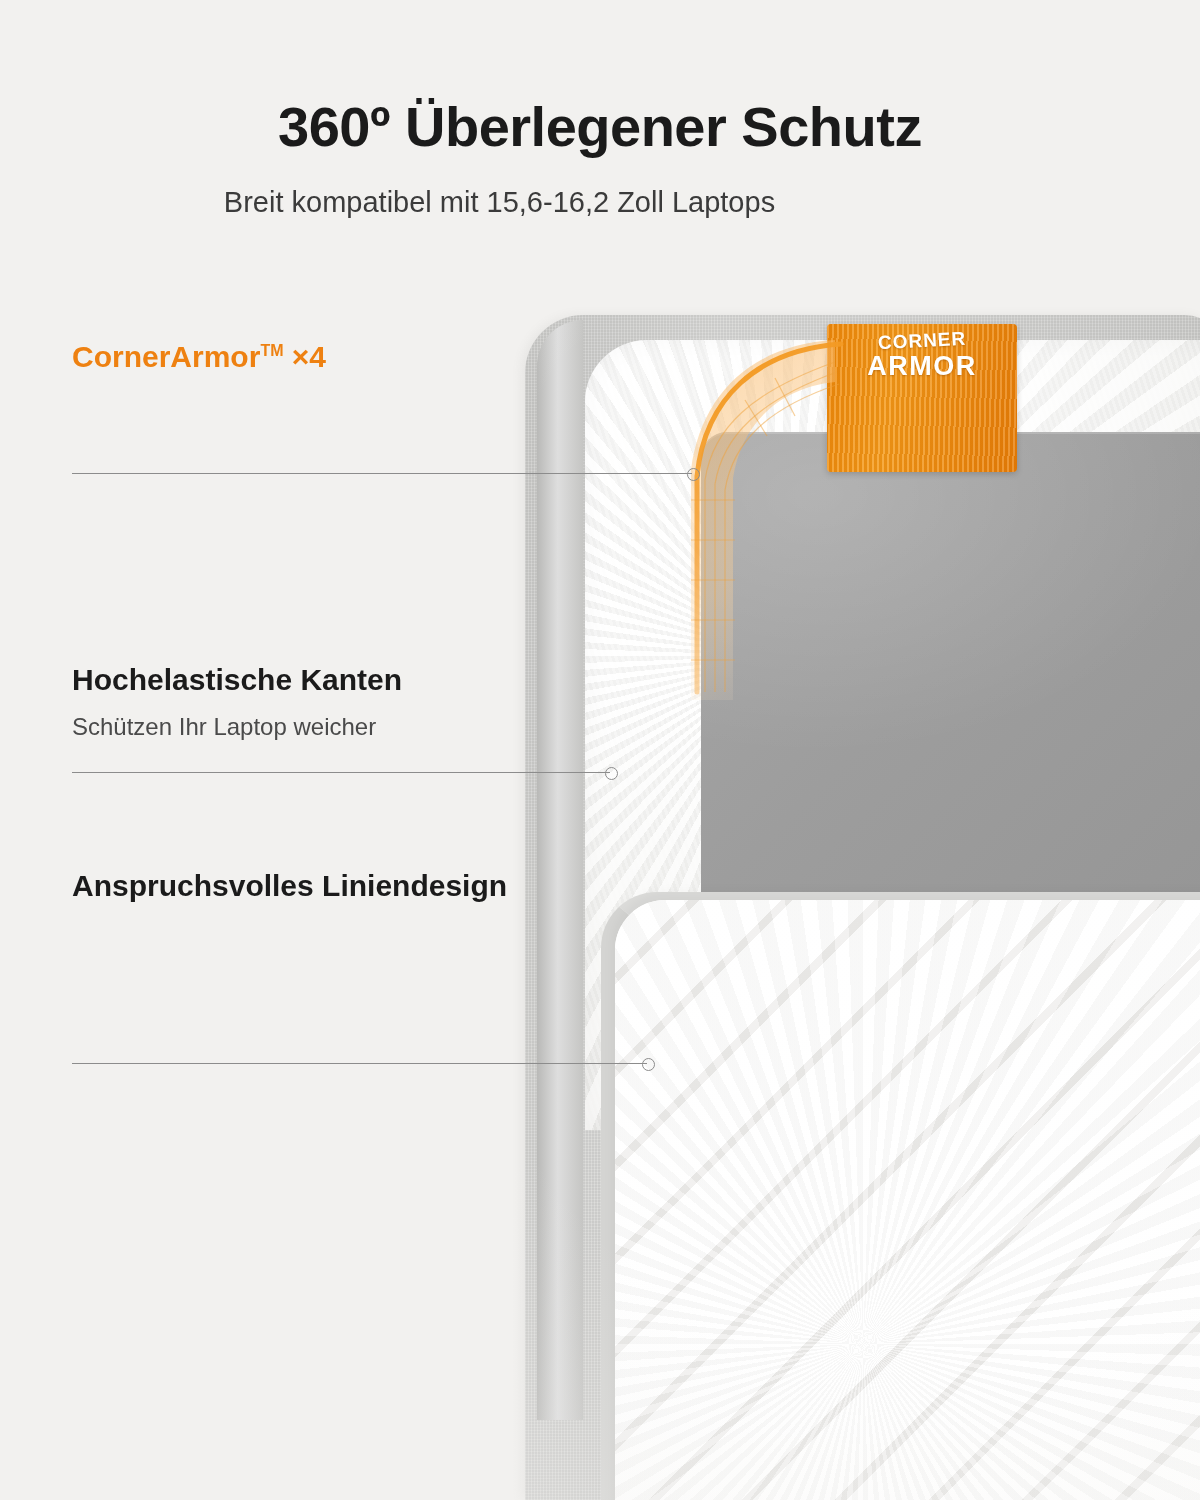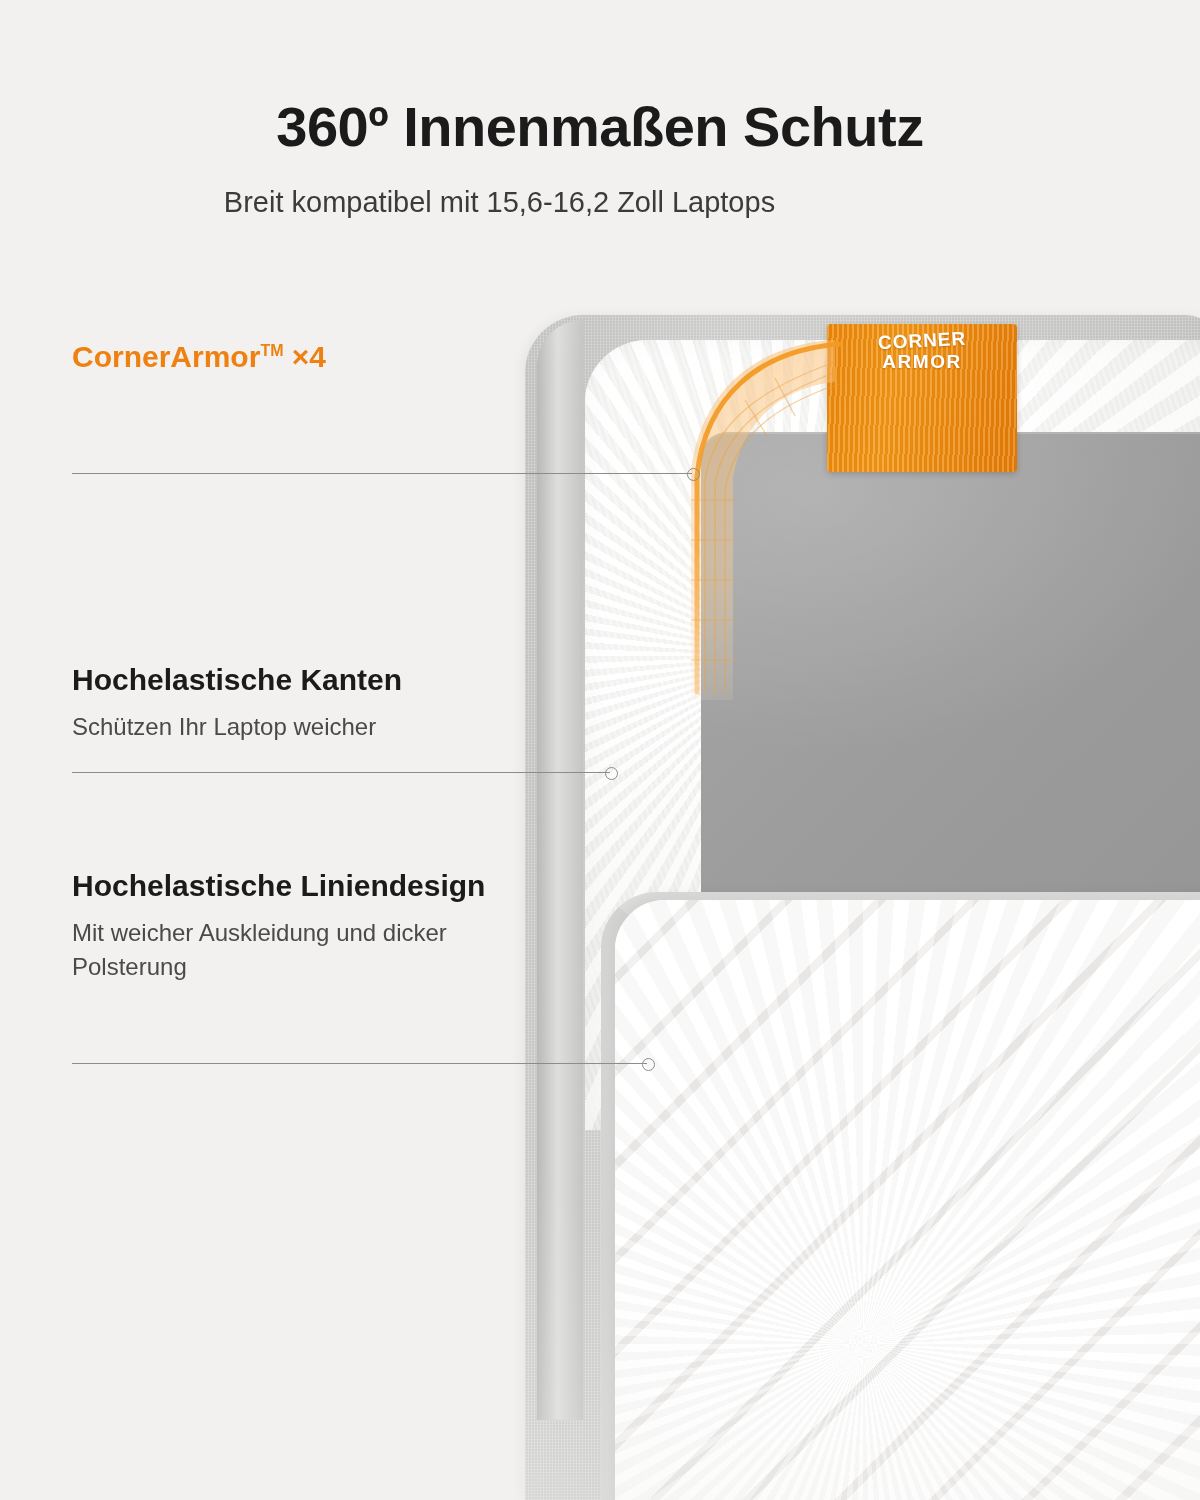--- a/index.html
+++ b/index.html
@@ -218,21 +218,21 @@
     top: 30px;
     width: 190px;
     text-align: center;
     color: #ffffff;
     font-weight: 700;
     z-index: 4;
     line-height: 1.12;
     text-shadow: 0 1px 2px rgba(140,70,0,0.45);
   }
   .strap-label .l1 { display: block; font-size: 19px; letter-spacing: 1px; transform: rotate(-3deg); }
-  .strap-label .l2 { display: block; font-size: 19px; letter-spacing: 1.5px; }
+  .strap-label .l2 { display: block; font-size: 27px; letter-spacing: 1.5px; }
 
   
   #arc-svg {
     position: absolute;
     left: 0; top: 0;
     width: 720px; height: 1200px;
     overflow: visible;
     pointer-events: none;
   }
 
@@ -335,37 +335,36 @@
         <path d="M 270 78 L 290 116"></path>
       </g>
     </svg>
 
     <div class="quilt-binding"></div>
     <div class="quilt"></div>
 
     <div class="photo-vignette"></div>
   </div>
 
-  <div class="headline">360º Innenmaßen Schutz</div>
+  <div class="headline">360º Überlegener Schutz</div>
   <div class="subhead">Breit kompatibel mit 15,6-16,2 Zoll Laptops</div>
 
   <div class="feature accent" id="feature-1">
     <div class="f-title">
       <span>CornerArmor</span><sup>TM</sup><span> ×4</span>
     </div>
   </div>
 
   <div class="feature" id="feature-2">
     <div class="f-title">Hochelastische Kanten</div>
     <div class="f-desc">Schützen Ihr Laptop weicher</div>
   </div>
 
   <div class="feature" id="feature-3">
-    <div class="f-title">Hochelastische Liniendesign</div>
-    <div class="f-desc">Mit weicher Auskleidung und dicker Polsterung</div>
+    <div class="f-title">Anspruchsvolles Liniendesign</div>
   </div>
 
   <div class="leader" id="leader-1"></div>
   <div class="leader-dot" id="dot-1"></div>
   <div class="leader" id="leader-2"></div>
   <div class="leader-dot" id="dot-2"></div>
   <div class="leader" id="leader-3"></div>
   <div class="leader-dot" id="dot-3"></div>
 
 </div>

